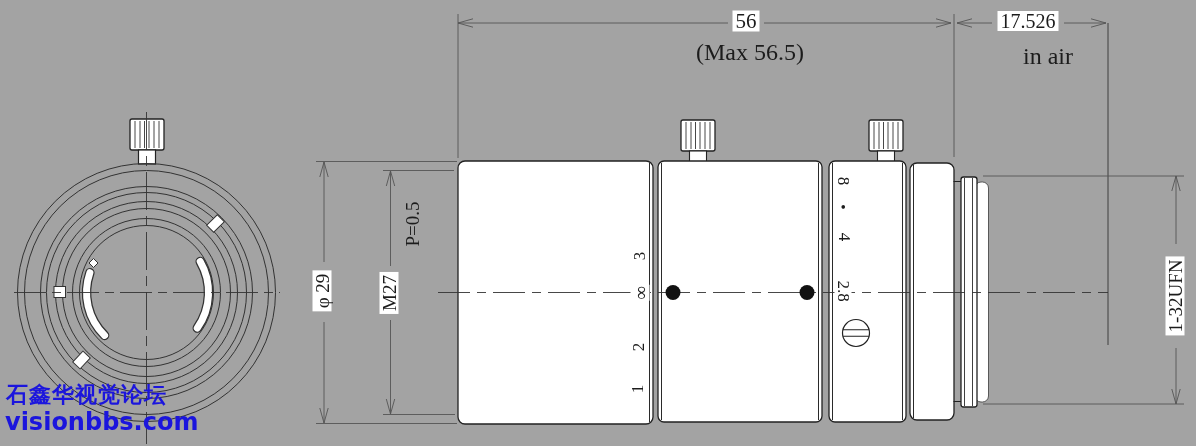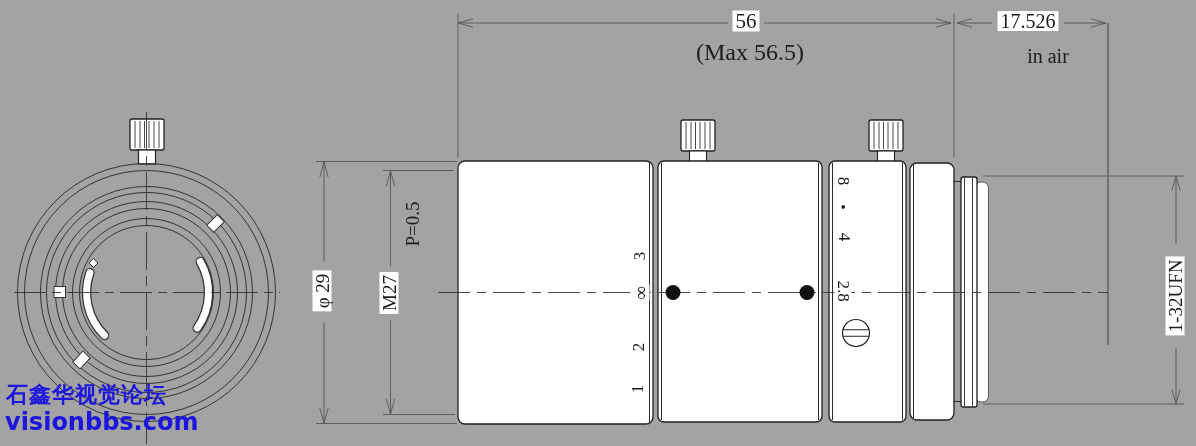--- a/index.html
+++ b/index.html
@@ -120,21 +120,21 @@
     <path d="M390.5 171 L386.3 186 M390.5 171 L394.7 186 M390.5 414 L386.3 399 M390.5 414 L394.7 399"></path>
 
     <path d="M1176 176 V244 M1176 348 V404"></path>
     <path d="M1176 176 L1171.8 191 M1176 176 L1180.2 191 M1176 404 L1171.8 389 M1176 404 L1180.2 389"></path>
   </g>
 </svg>
 
 <div class="t wbg" style="left:746px;top:21px;font-size:21px;">56</div>
 <div class="t" style="left:730px;top:52px;font-size:24px;margin-left:20px;">(Max 56.5)</div>
 <div class="t wbg" style="left:1028px;top:21px;font-size:20px;font-family:Liberation Serif, serif;">17.526</div>
-<div class="t" style="left:1048px;top:56px;font-size:20px;">in air</div>
+<div class="t" style="left:1048px;top:56px;font-size:24px;">in air</div>
 
 <div class="t rot wbg" style="left:322px;top:291px;font-size:19px;">φ 29</div>
 <div class="t rot wbg" style="left:389px;top:293px;font-size:19px;">M27</div>
 <div class="t rot" style="left:412px;top:224px;font-size:19px;">P=0.5</div>
 <div class="t rot wbg" style="left:1175px;top:296px;font-size:19px;">1-32UFN</div>
 
 <div class="t rot" style="left:639px;top:256px;font-size:17px;">3</div>
 <div class="t rot wbg" style="left:640px;top:293px;font-size:19px;padding:0 1px;">∞</div>
 <div class="t rot" style="left:638px;top:347px;font-size:17px;">2</div>
 <div class="t rot" style="left:637px;top:389px;font-size:17px;">1</div>

